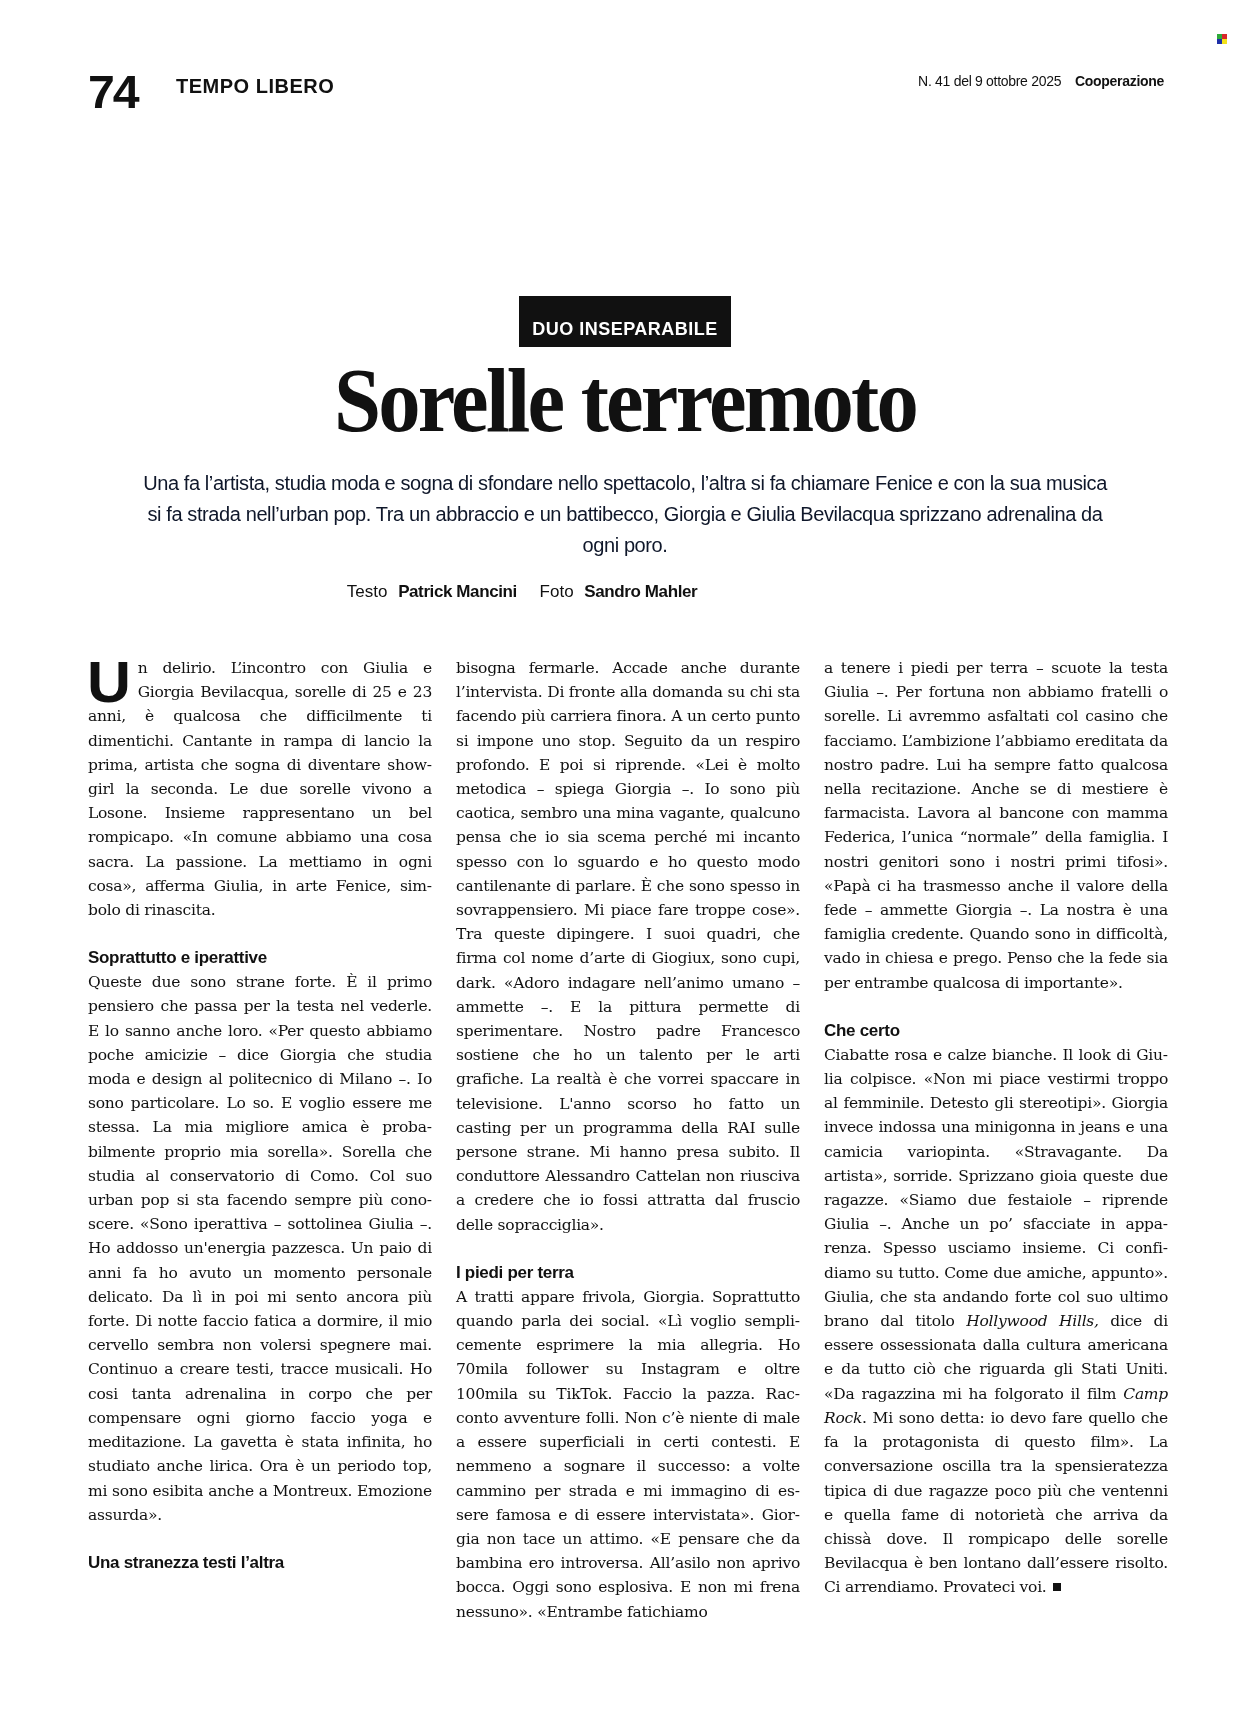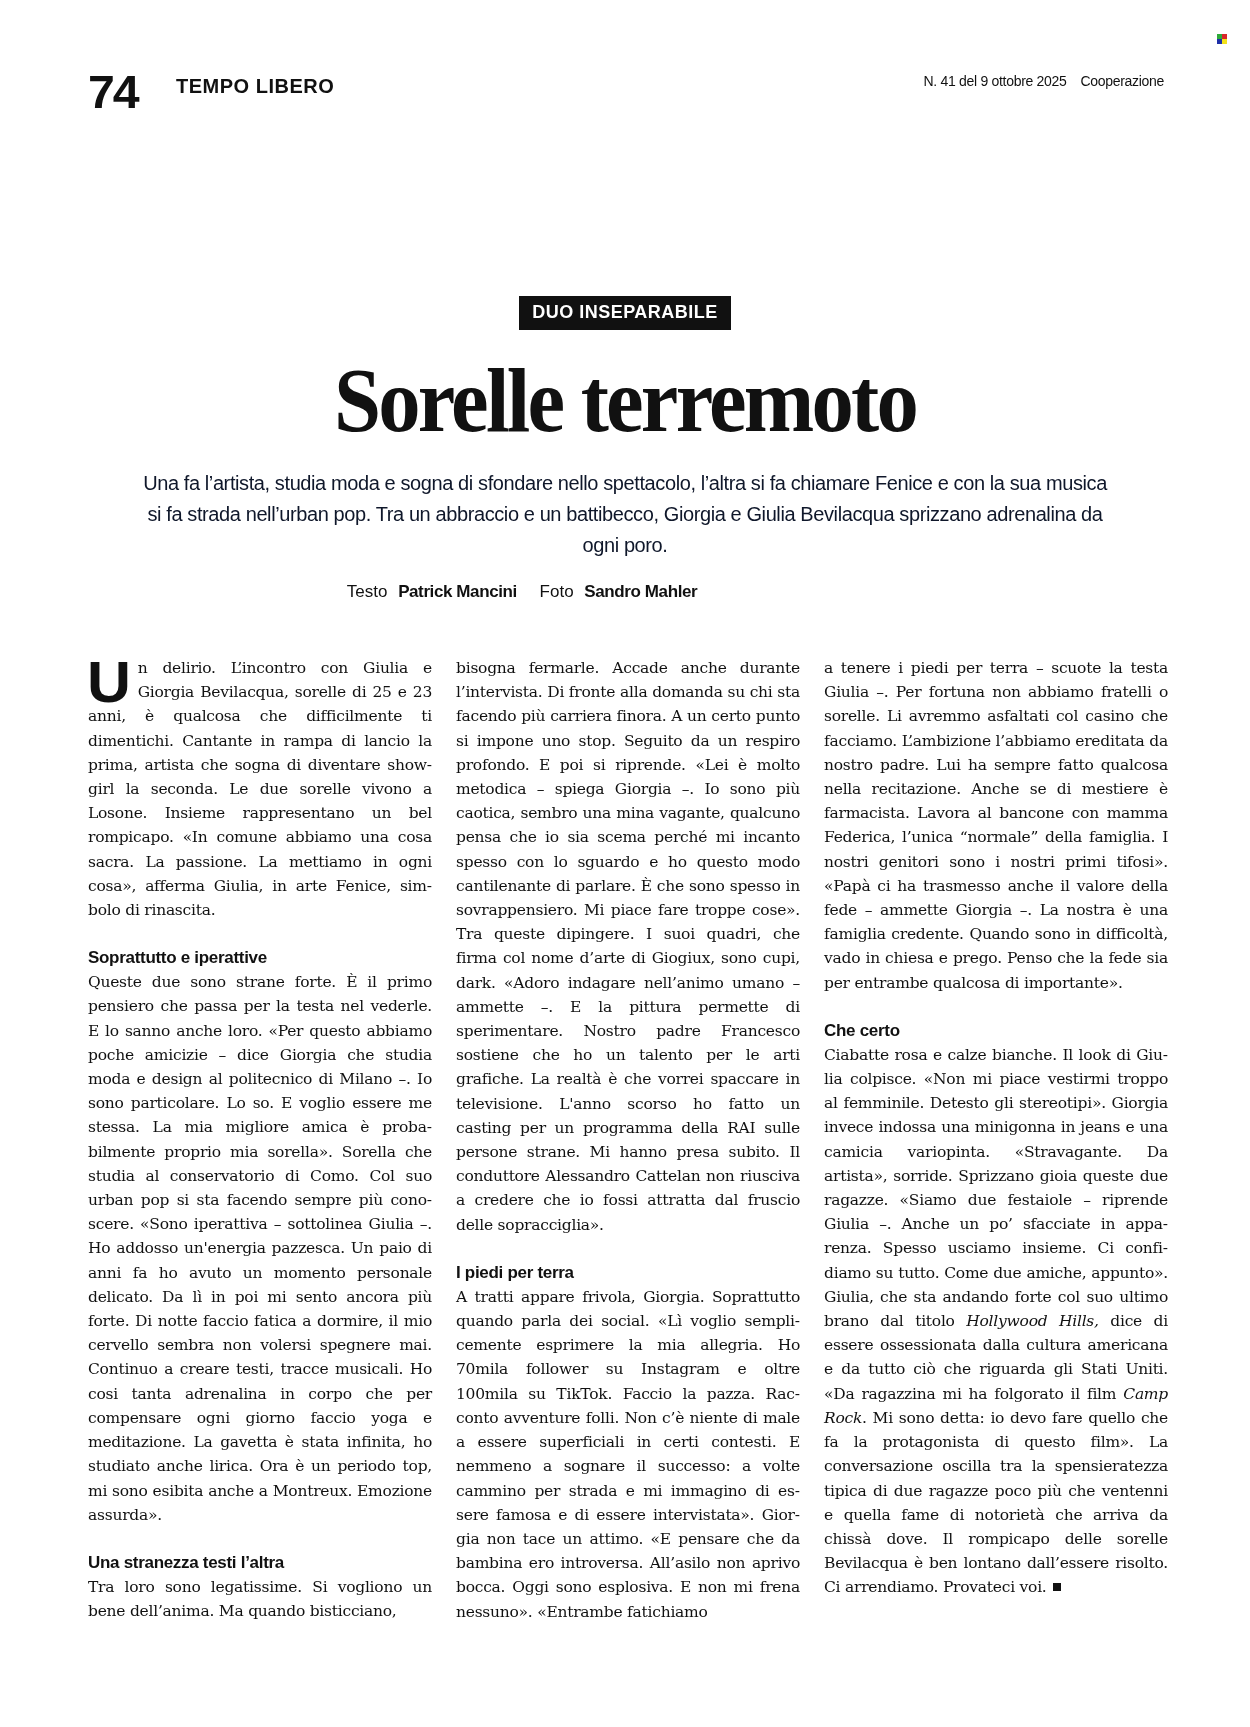--- a/index.html
+++ b/index.html
@@ -4,27 +4,27 @@
   <style>
     * { box-sizing: border-box; margin: 0; padding: 0; }
     html, body { width: 1250px; height: 1727px; background: #ffffff; overflow: hidden; }
     body { position: relative; color: #111111; font-family: "DejaVu Serif", serif; }
 
     .page-header { position: absolute; top: 70px; left: 88px; right: 86px; height: 50px; }
     .page-number { position: absolute; left: 0; top: 0; font-family: "Liberation Sans", sans-serif; font-weight: bold; font-size: 46px; line-height: 44px; letter-spacing: -2px; color: #111; transform: scaleX(1.05); transform-origin: left; }
     .section-name { position: absolute; left: 88px; top: 5px; font-family: "Liberation Sans", sans-serif; font-weight: bold; font-size: 20px; letter-spacing: 0.5px; color: #111; }
     .issue-info { position: absolute; right: 0; top: 3px; font-family: "Liberation Sans", sans-serif; font-size: 14px; color: #111; white-space: nowrap; }
     .issue-info .issue { margin-right: 10px; letter-spacing: -0.3px; margin-left: 16px; }
-    .issue-info .pub { font-weight: normal; letter-spacing: -0.3px; }
+    .issue-info .pub { font-weight: bold; letter-spacing: -0.3px; }
 
     .color-mark { position: absolute; top: 34px; left: 1217px; width: 10px; height: 10px; }
     .color-mark span { position: absolute; width: 5px; height: 5px; }
 
     .kicker-wrap { position: absolute; top: 296px; left: 0; width: 1250px; text-align: center; }
-    .kicker { display: inline-block; background: #111; color: #fff; font-family: "Liberation Sans", sans-serif; font-weight: bold; font-size: 18px; letter-spacing: 0.5px; padding: 6px 13px 7px; line-height: 21px; }
+    .kicker { display: inline-block; background: #111; color: #fff; font-family: "Liberation Sans", sans-serif; font-weight: bold; font-size: 18px; letter-spacing: 0.5px; padding: 23px 13px 7px; line-height: 21px; }
 
     .headline { position: absolute; top: 350px; left: 0; width: 1250px; text-align: center; font-family: "Liberation Serif", serif; font-size: 92px; line-height: 100px; letter-spacing: -3px; color: #111; transform: scaleX(0.92); }
 
     .standfirst { position: absolute; top: 468px; left: 140px; width: 970px; text-align: center; font-family: "Liberation Sans", sans-serif; font-size: 20px; line-height: 31px; color: #0f172a; letter-spacing: -0.4px; }
 
     .byline { position: absolute; top: 582px; left: 0; width: 1044px; text-align: center; font-family: "Liberation Sans", sans-serif; font-size: 17px; color: #111; }
     .byline .lbl { margin-right: 6px; }
     .byline .nm { font-weight: bold; margin-right: 18px; letter-spacing: -0.4px; }
     .byline .nm:last-child { margin-right: 0; }
 
@@ -69,21 +69,20 @@
   <span class="lbl">Foto</span>
   <span class="nm">Sandro Mahler</span>
 </div>
 
 <main class="columns">
   <div class="col">
     <p><span class="dropcap">U</span><span>n delirio. L’incontro con Giulia e Giorgia Bevilacqua, sorelle di 25 e 23 anni, è qualcosa che difficilmente ti dimentichi. Cantante in rampa di lancio la prima, artista che sogna di diventare show­girl la seconda. Le due sorelle vivono a Losone. Insieme rappresentano un bel rompicapo. «In comune abbiamo una cosa sacra. La passione. La mettiamo in ogni cosa», afferma Giulia, in arte Fenice, sim­bolo di rinascita.</span></p>
     <h3>Soprattutto e iperattive</h3>
     <p>Queste due sono strane forte. È il primo pensiero che passa per la testa nel vederle. E lo sanno anche loro. «Per questo abbiamo poche amicizie – dice Giorgia che studia moda e design al politecnico di Milano –. Io sono particolare. Lo so. E voglio essere me stessa. La mia migliore amica è proba­bilmente proprio mia sorella». Sorella che studia al conservatorio di Como. Col suo urban pop si sta facendo sempre più cono­scere. «Sono iperattiva – sottolinea Giulia –. Ho addosso un'energia pazzesca. Un paio di anni fa ho avuto un momento personale delicato. Da lì in poi mi sento ancora più forte. Di notte faccio fatica a dormire, il mio cervello sembra non volersi spegnere mai. Continuo a creare testi, tracce musi­cali. Ho cosi tanta adrenalina in corpo che per compensare ogni giorno faccio yoga e meditazione. La gavetta è stata infinita, ho studiato anche lirica. Ora è un periodo top, mi sono esibita anche a Montreux. Emo­zione assurda».</p>
     <h3>Una stranezza testi l’altra</h3>
-    <p>Tra loro sono legatissime. Si vogliono un bene dell’anima. Ma quando bisticciano,</p>
   </div>
 
   <div class="col">
     <p>bisogna fermarle. Accade anche durante l’intervista. Di fronte alla domanda su chi sta facendo più carriera finora. A un certo punto si impone uno stop. Seguito da un respiro profondo. E poi si riprende. «Lei è molto metodica – spiega Giorgia –. Io sono più caotica, sembro una mina vagante, qualcuno pensa che io sia scema perché mi incanto spesso con lo sguardo e ho questo modo cantilenante di parlare. È che sono spesso in sovrappensiero. Mi piace fare troppe cose». Tra queste dipingere. I suoi quadri, che firma col nome d’arte di Gio­giux, sono cupi, dark. «Adoro indagare nell’animo umano – ammette –. E la pittura permette di sperimentare. Nostro padre Francesco sostiene che ho un talento per le arti grafiche. La realtà è che vorrei spac­care in televisione. L'anno scorso ho fatto un casting per un programma della RAI sulle persone strane. Mi hanno presa su­bito. Il conduttore Alessandro Cattelan non riusciva a credere che io fossi attratta dal fruscio delle sopracciglia».</p>
     <h3>I piedi per terra</h3>
     <p>A tratti appare frivola, Giorgia. Soprattutto quando parla dei social. «Lì voglio sempli­cemente esprimere la mia allegria. Ho 70mila follower su Instagram e oltre 100mila su TikTok. Faccio la pazza. Rac­conto avventure folli. Non c’è niente di male a essere superficiali in certi contesti. E nemmeno a sognare il successo: a volte cammino per strada e mi immagino di es­sere famosa e di essere intervistata». Gior­gia non tace un attimo. «E pensare che da bambina ero introversa. All’asilo non aprivo bocca. Oggi sono esplosiva. E non mi frena nessuno». «Entrambe fatichiamo</p>
   </div>
 
   <div class="col">
     <p>a tenere i piedi per terra – scuote la testa Giulia –. Per fortuna non abbiamo fratelli o sorelle. Li avremmo asfaltati col casino che facciamo. L’ambizione l’abbiamo ere­ditata da nostro padre. Lui ha sempre fatto qualcosa nella recitazione. Anche se di mestiere è farmacista. Lavora al bancone con mamma Federica, l’unica “normale” della famiglia. I nostri genitori sono i nostri primi tifosi». «Papà ci ha trasmesso anche il valore della fede – ammette Giorgia –. La nostra è una famiglia credente. Quando sono in difficoltà, vado in chiesa e prego. Penso che la fede sia per entrambe qual­cosa di importante».</p>

